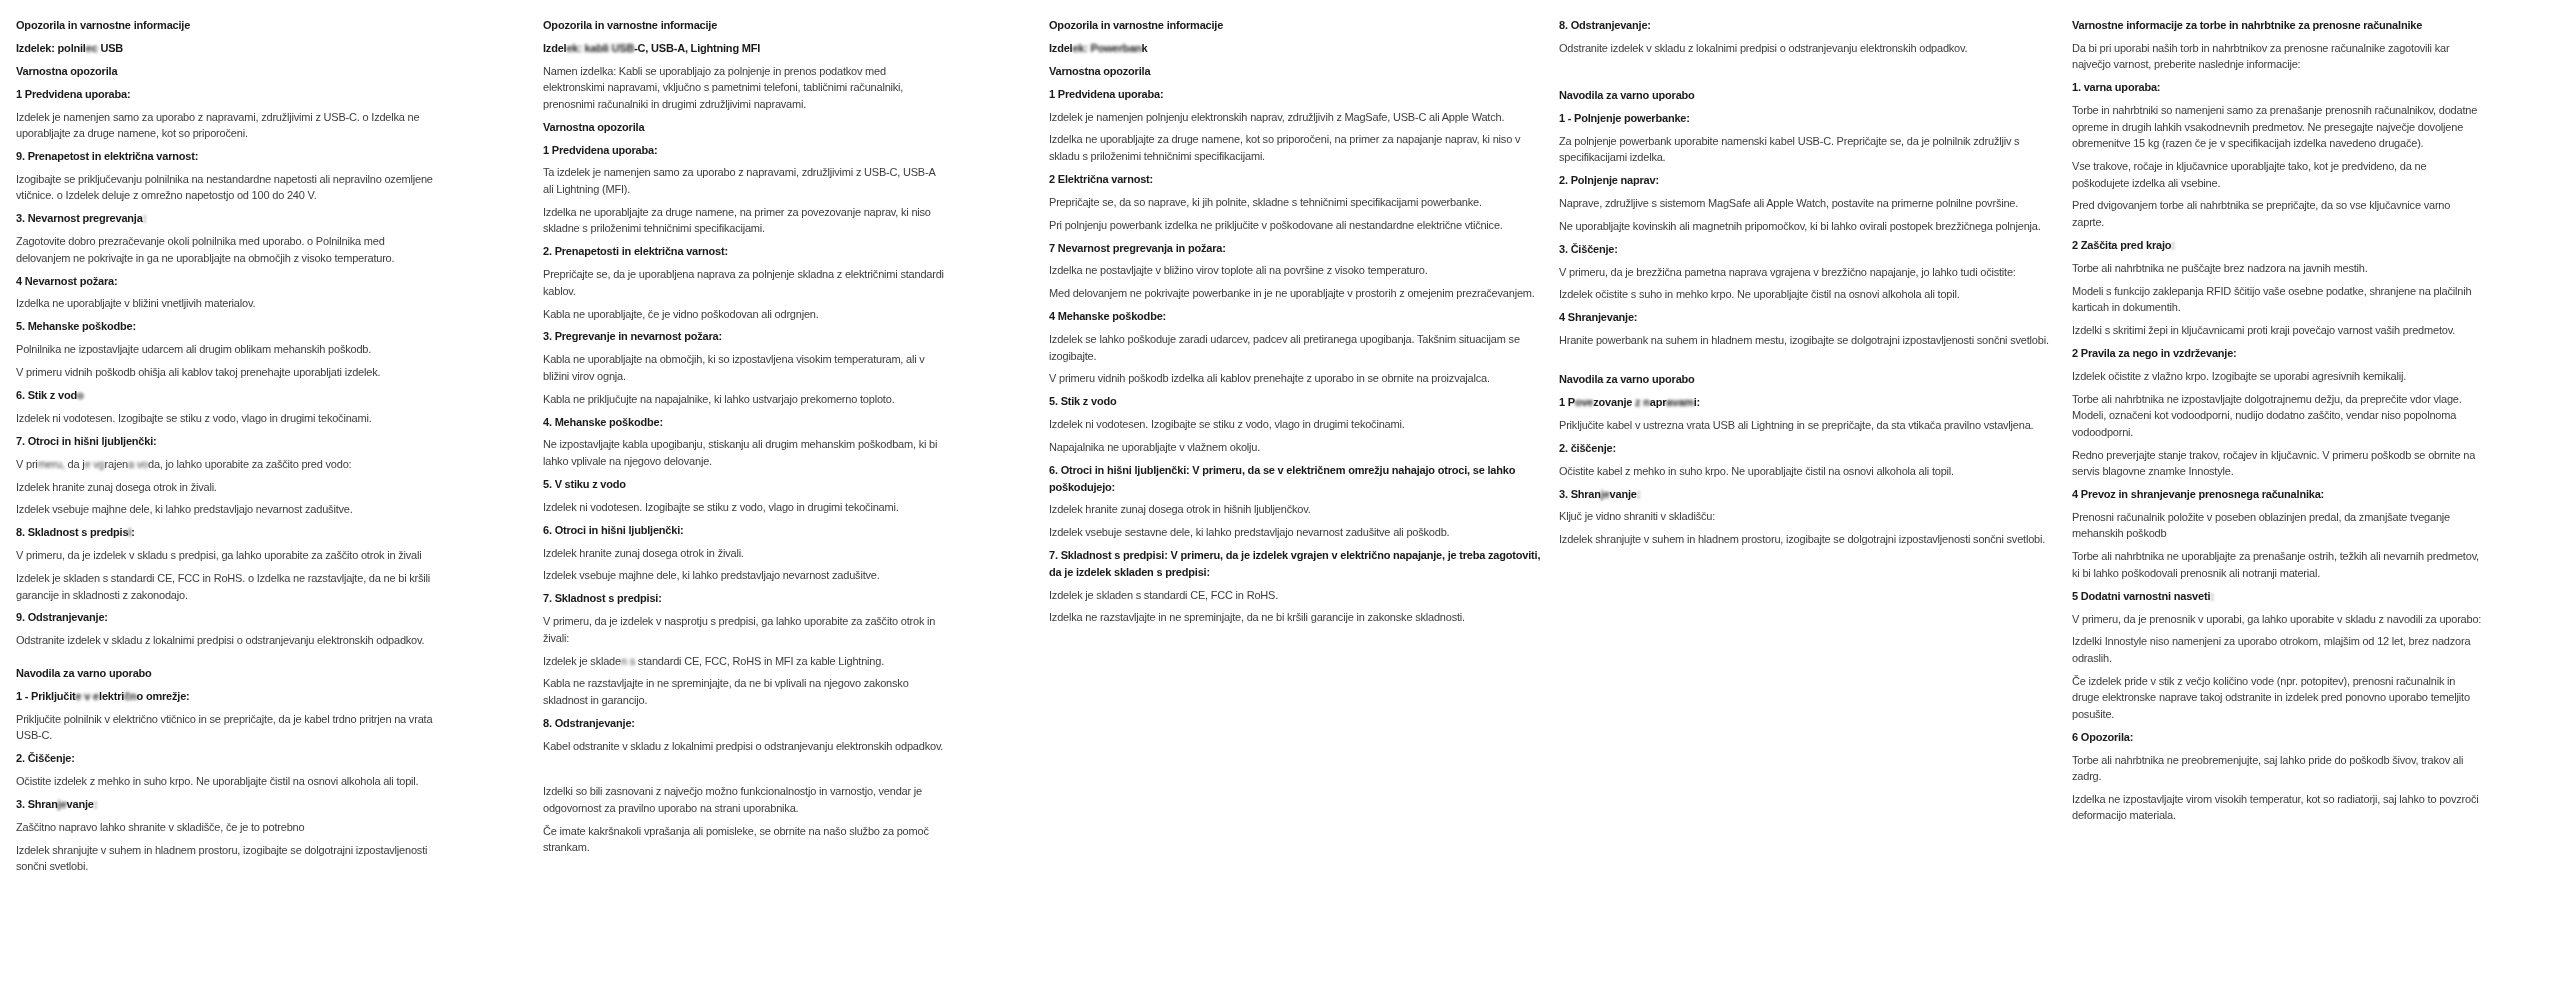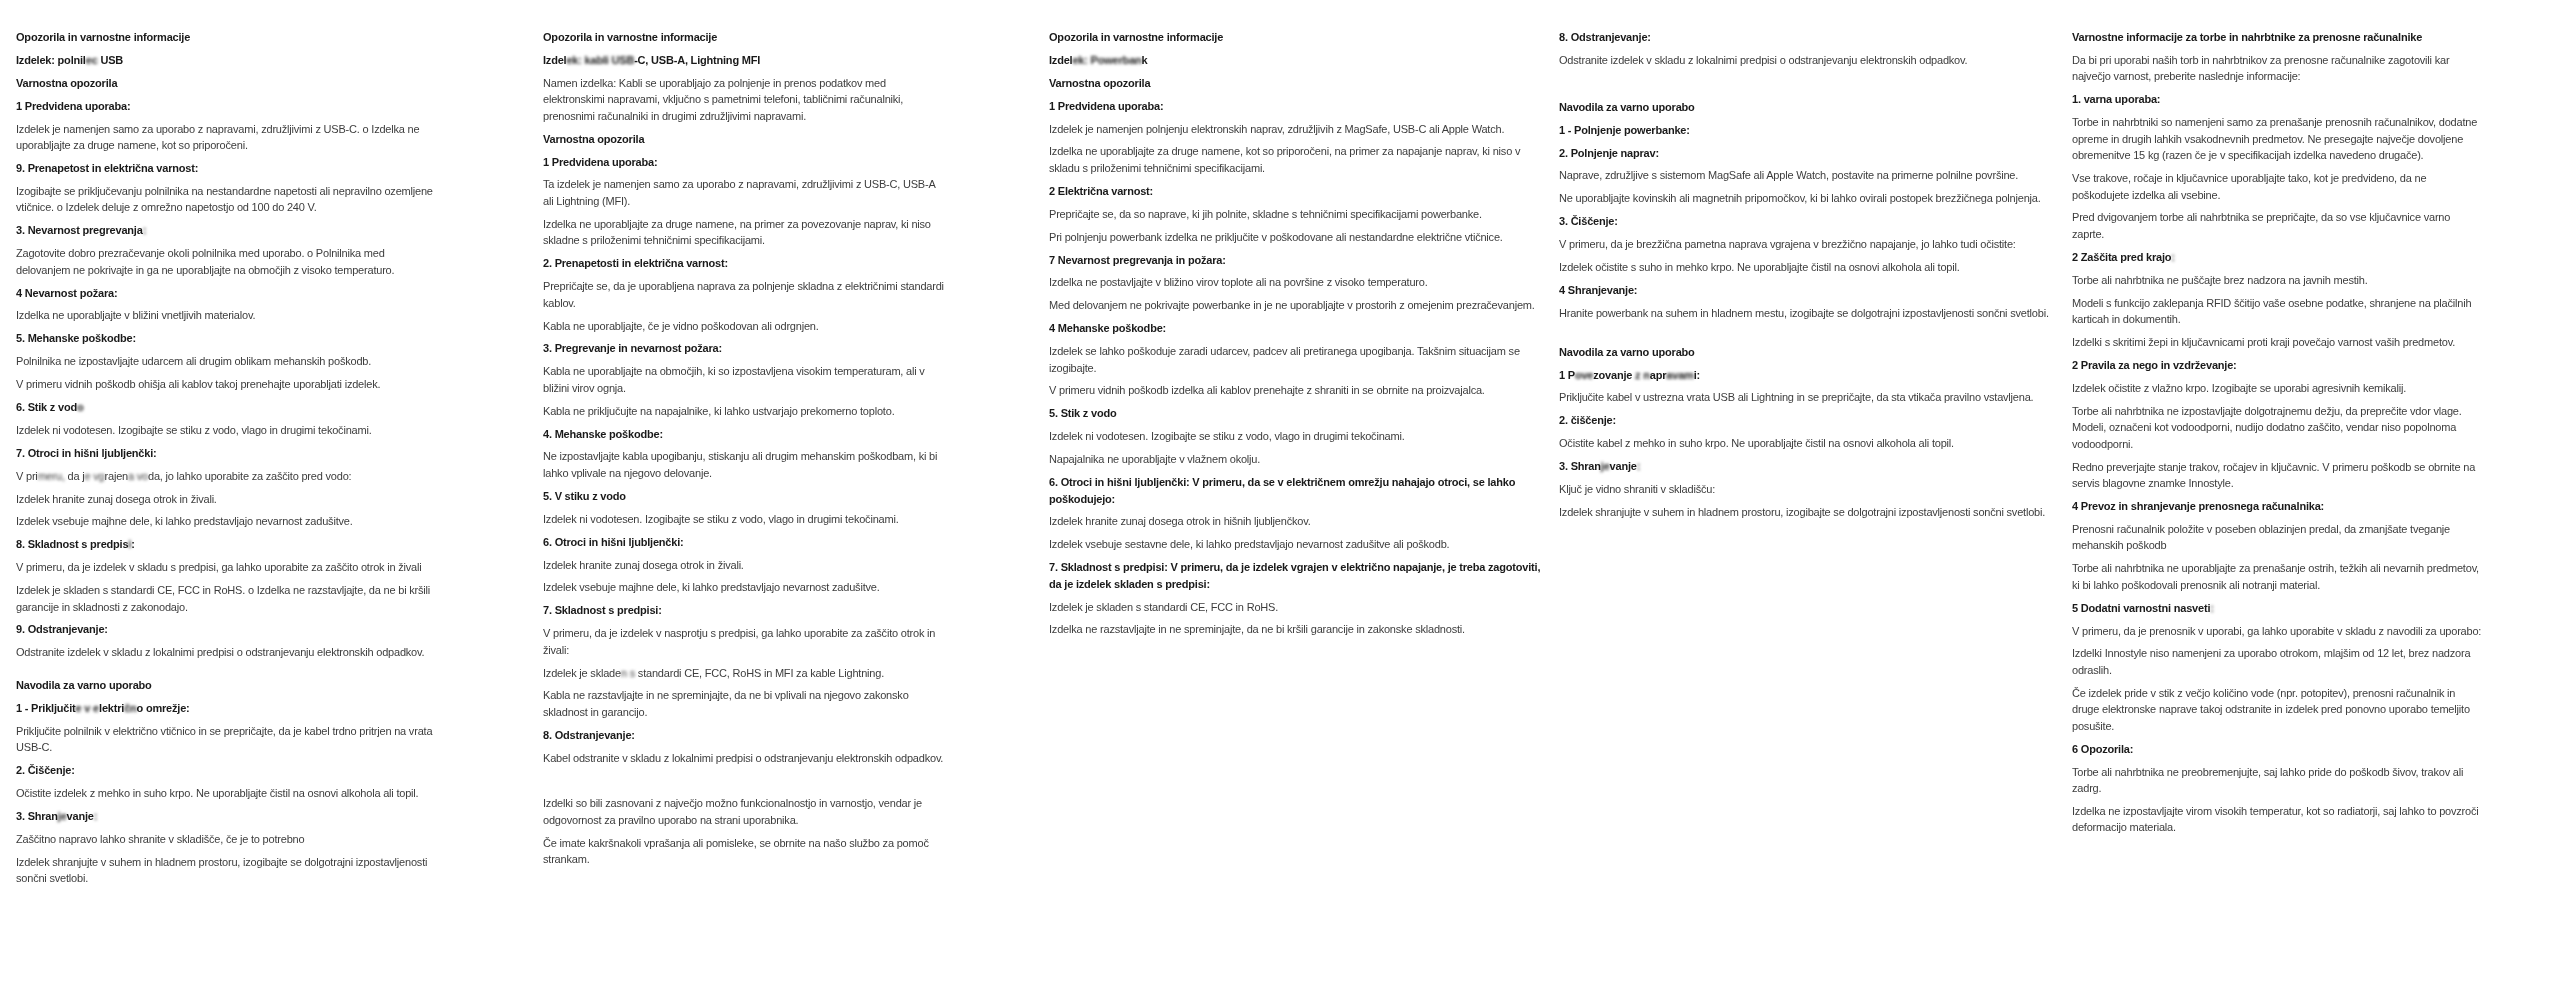--- a/index.html
+++ b/index.html
@@ -7,21 +7,21 @@
     position: relative;
     width: 2576px;
     height: 1006px;
     background: var(--bg, #ffffff);
     overflow: hidden;
     font-family: "Liberation Sans", sans-serif;
   }
   .col {
     position: absolute;
     top: 0;
-    padding-top: 29px;
+    padding-top: 17px;
     box-sizing: border-box;
   }
   .col-0 { left: 16px;   width: 422px; }
   .col-1 { left: 543px;  width: 404px; }
   .col-2 { left: 1049px; width: 497px; }
   .col-3 { left: 1559px; width: 497px; }
   .col-4 { left: 2072px; width: 412px; }
   .hd {
     font-size: 11px;
     line-height: 16.5px;
@@ -120,37 +120,38 @@
       <p class="bd"><span>Izdelek je namenjen polnjenju elektronskih naprav, združljivih z MagSafe, USB-C ali Apple Watch.</span></p>
       <p class="bd"><span>Izdelka ne uporabljajte za druge namene, kot so priporočeni, na primer za napajanje naprav, ki niso v skladu s priloženimi tehničnimi specifikacijami.</span></p>
       <h3 class="hd"><span>2 Električna varnost:</span></h3>
       <p class="bd"><span>Prepričajte se, da so naprave, ki jih polnite, skladne s tehničnimi specifikacijami powerbanke.</span></p>
       <p class="bd"><span>Pri polnjenju powerbank izdelka ne priključite v poškodovane ali nestandardne električne vtičnice.</span></p>
       <h3 class="hd"><span>7 Nevarnost pregrevanja in požara:</span></h3>
       <p class="bd"><span>Izdelka ne postavljajte v bližino virov toplote ali na površine z visoko temperaturo.</span></p>
       <p class="bd"><span>Med delovanjem ne pokrivajte powerbanke in je ne uporabljajte v prostorih z omejenim prezračevanjem.</span></p>
       <h3 class="hd"><span>4 Mehanske poškodbe:</span></h3>
       <p class="bd"><span>Izdelek se lahko poškoduje zaradi udarcev, padcev ali pretiranega upogibanja. Takšnim situacijam se izogibajte.</span></p>
-      <p class="bd"><span>V primeru vidnih poškodb izdelka ali kablov prenehajte z shraniti in se obrnite na proizvajalca.</span></p>
+      <p class="bd"><span>V primeru vidnih poškodb izdelka ali kablov prenehajte z uporabo in se obrnite na proizvajalca.</span></p>
       <h3 class="hd"><span>5. Stik z vodo</span></h3>
       <p class="bd"><span>Izdelek ni vodotesen. Izogibajte se stiku z vodo, vlago in drugimi tekočinami.</span></p>
       <p class="bd"><span>Napajalnika ne uporabljajte v vlažnem okolju.</span></p>
       <h3 class="hd"><span>6. Otroci in hišni ljubljenčki: V primeru, da se v električnem omrežju nahajajo otroci, se lahko poškodujejo:</span></h3>
       <p class="bd"><span>Izdelek hranite zunaj dosega otrok in hišnih ljubljenčkov.</span></p>
       <p class="bd"><span>Izdelek vsebuje sestavne dele, ki lahko predstavljajo nevarnost zadušitve ali poškodb.</span></p>
       <h3 class="hd"><span>7. Skladnost s predpisi: V primeru, da je izdelek vgrajen v električno napajanje, je treba zagotoviti, da je izdelek skladen s predpisi:</span></h3>
       <p class="bd"><span>Izdelek je skladen s standardi CE, FCC in RoHS.</span></p>
       <p class="bd"><span>Izdelka ne razstavljajte in ne spreminjajte, da ne bi kršili garancije in zakonske skladnosti.</span></p>
     </section>
     <section class="col col-3">
       <h3 class="hd"><span>8. Odstranjevanje:</span></h3>
       <p class="bd"><span>Odstranite izdelek v skladu z lokalnimi predpisi o odstranjevanju elektronskih odpadkov.</span></p>
       <div class="gap" style="height: 24px;"></div>
       <h3 class="hd"><span>Navodila za varno uporabo</span></h3>
       <h3 class="hd"><span>1 - Polnjenje powerbanke:</span></h3>
+      <p class="bd"><span>Za polnjenje powerbank uporabite namenski kabel USB-C. Prepričajte se, da je polnilnik združljiv s specifikacijami izdelka.</span></p>
       <h3 class="hd"><span>2. Polnjenje naprav:</span></h3>
       <p class="bd"><span>Naprave, združljive s sistemom MagSafe ali Apple Watch, postavite na primerne polnilne površine.</span></p>
       <p class="bd"><span>Ne uporabljajte kovinskih ali magnetnih pripomočkov, ki bi lahko ovirali postopek brezžičnega polnjenja.</span></p>
       <h3 class="hd"><span>3. Čiščenje:</span></h3>
       <p class="bd"><span>V primeru, da je brezžična pametna naprava vgrajena v brezžično napajanje, jo lahko tudi očistite:</span></p>
       <p class="bd"><span>Izdelek očistite s suho in mehko krpo. Ne uporabljajte čistil na osnovi alkohola ali topil.</span></p>
       <h3 class="hd"><span>4 Shranjevanje:</span></h3>
       <p class="bd"><span>Hranite powerbank na suhem in hladnem mestu, izogibajte se dolgotrajni izpostavljenosti sončni svetlobi.</span></p>
       <div class="gap" style="height: 16px;"></div>
       <h3 class="hd"><span>Navodila za varno uporabo</span></h3>

